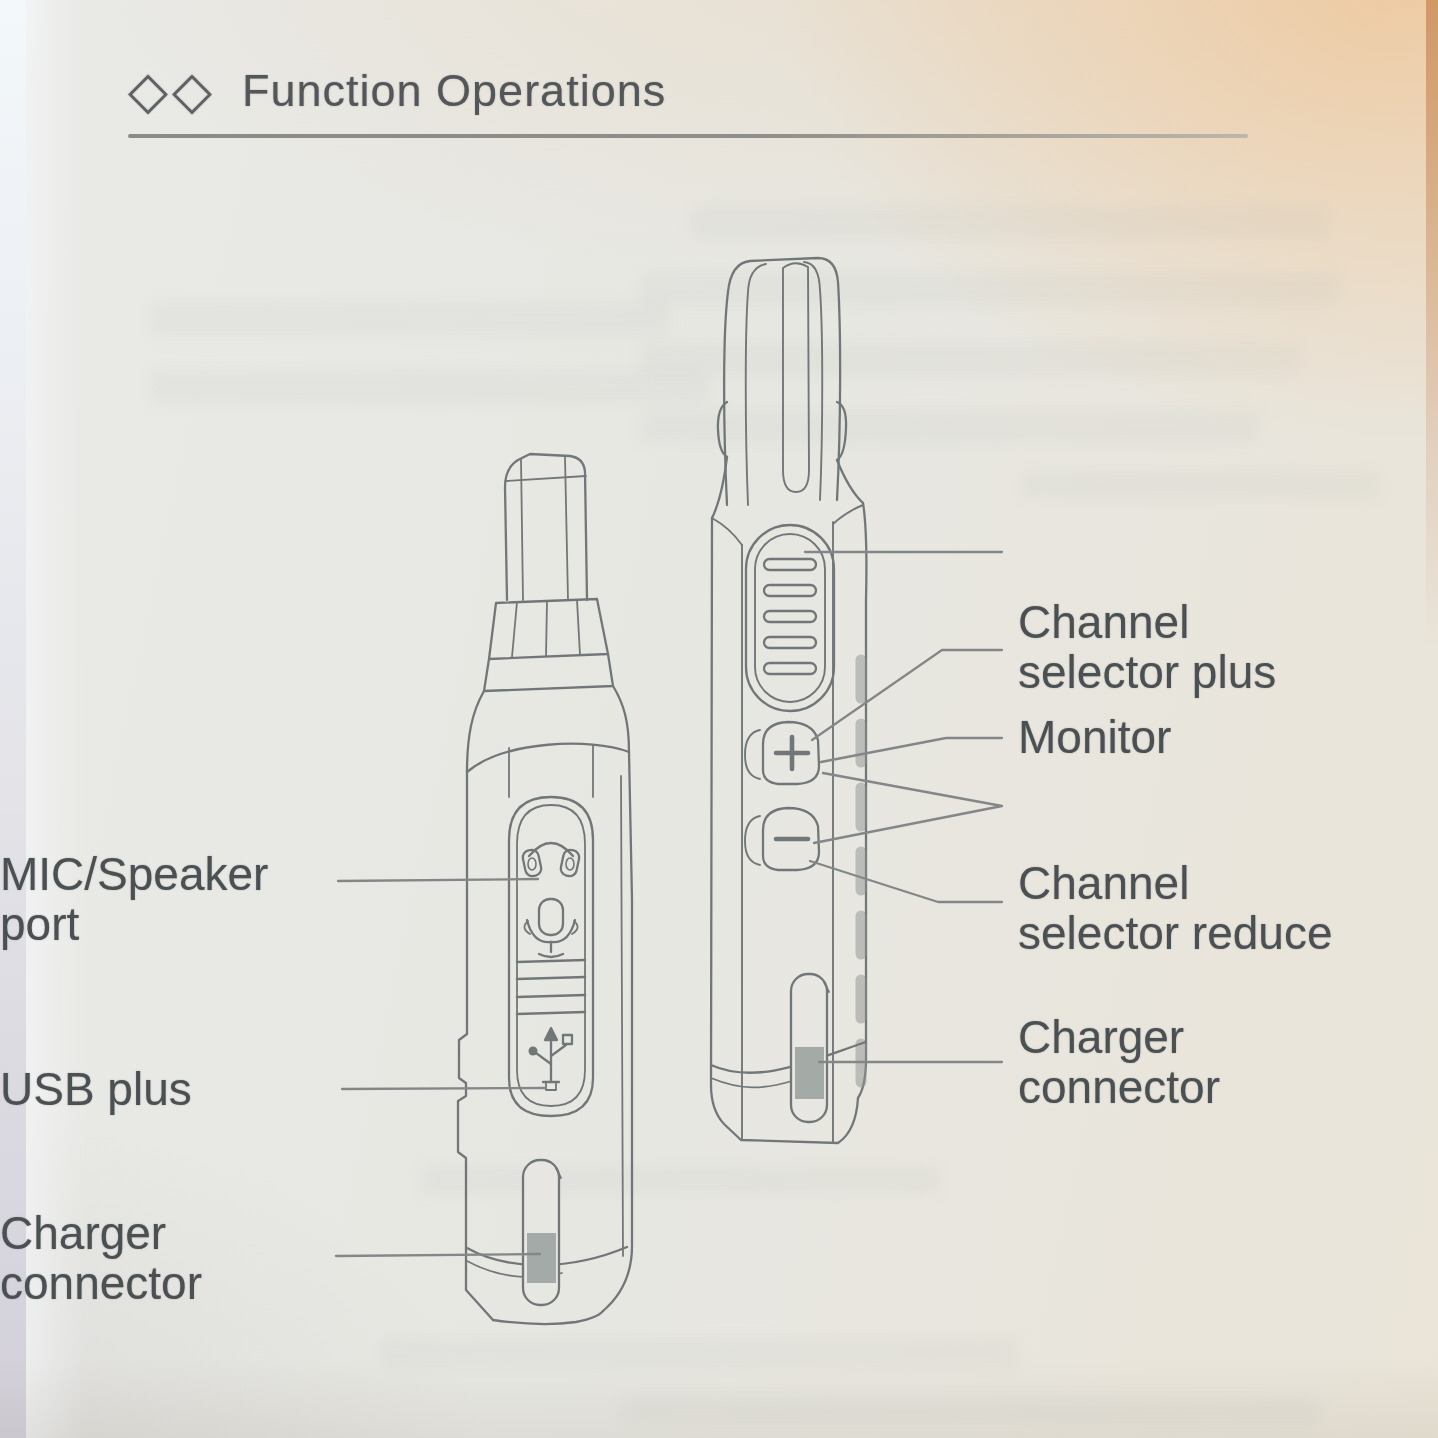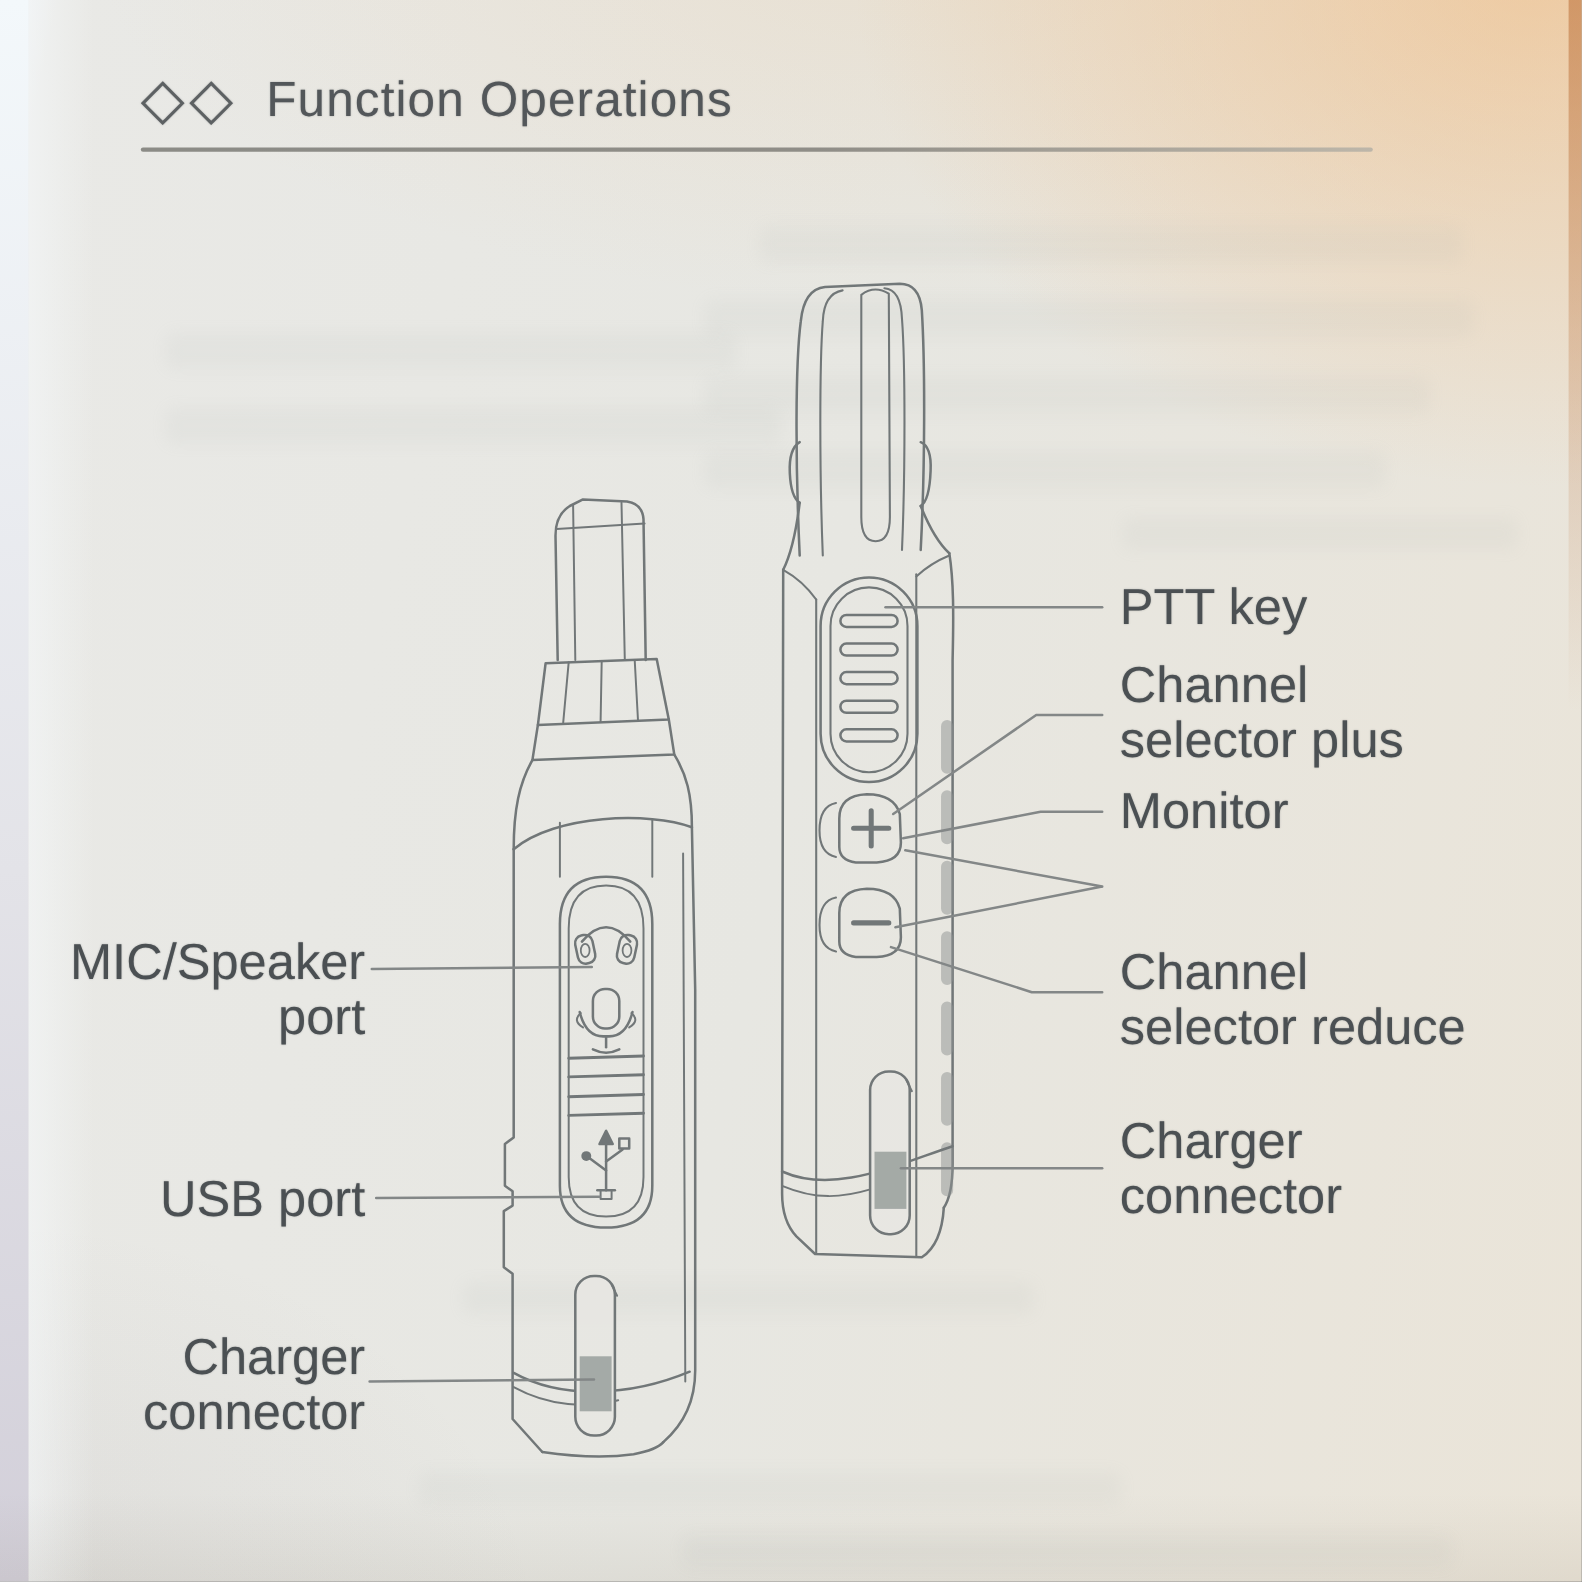--- a/index.html
+++ b/index.html
@@ -28,21 +28,21 @@
   .heading{position:absolute;left:128px;top:60px;color:#53575a;white-space:nowrap;
     text-shadow:0 0 1.5px rgba(83,87,90,.5);}
   .heading .diamonds{font-size:52px;letter-spacing:4px;vertical-align:-2px;color:#5d6163;}
   .heading .heading-text{font-size:45px;margin-left:26px;letter-spacing:1px;}
   .rule{position:absolute;left:128px;top:134px;width:1120px;height:4px;border-radius:2px;
     background:linear-gradient(90deg,#8b8b86 0%, #8f8d87 55%, #bdb6a9 100%);}
 
   .callout{position:absolute;font-size:46px;line-height:50px;color:#4b5053;
     white-space:pre-line;text-shadow:0 0 1.5px rgba(75,80,83,.45);}
   .callout.right{left:1018px;text-align:left;}
-  .callout.left{left:0;width:332px;text-align:right;}
+  .callout.left{left:0;width:332px;}
 
   svg.diagram{position:absolute;left:0;top:0;}
 </style>
 </head>
 <body>
 
 <div class="page">
 
   <div class="left-band"></div>
   <div class="left-band-fade"></div>
@@ -207,28 +207,27 @@
         <path d="M823,773 L1002,806 M814,843 L1002,806"></path>
         <path d="M810,861 L938,902 L1002,902"></path>
         <path d="M819,1062 L1002,1062"></path>
         <path d="M338,881 L538,879"></path>
         <path d="M342,1089 L545,1088"></path>
         <path d="M336,1256 L540,1254"></path>
       </g>
     </g>
   </svg>
 
-  <div class="callout right" style="top:526px">PTT key</div>
   <div class="callout right" style="top:597px">Channel
 selector plus</div>
   <div class="callout right" style="top:712px">Monitor</div>
   <div class="callout right" style="top:858px">Channel
 selector reduce</div>
   <div class="callout right" style="top:1012px">Charger
 connector</div>
 
   <div class="callout left" style="top:849px">MIC/Speaker
 port</div>
-  <div class="callout left" style="top:1064px">USB port</div>
+  <div class="callout left" style="top:1064px">USB plus</div>
   <div class="callout left" style="top:1208px">Charger
 connector</div>
 
 </div>
 
 </body></html>

